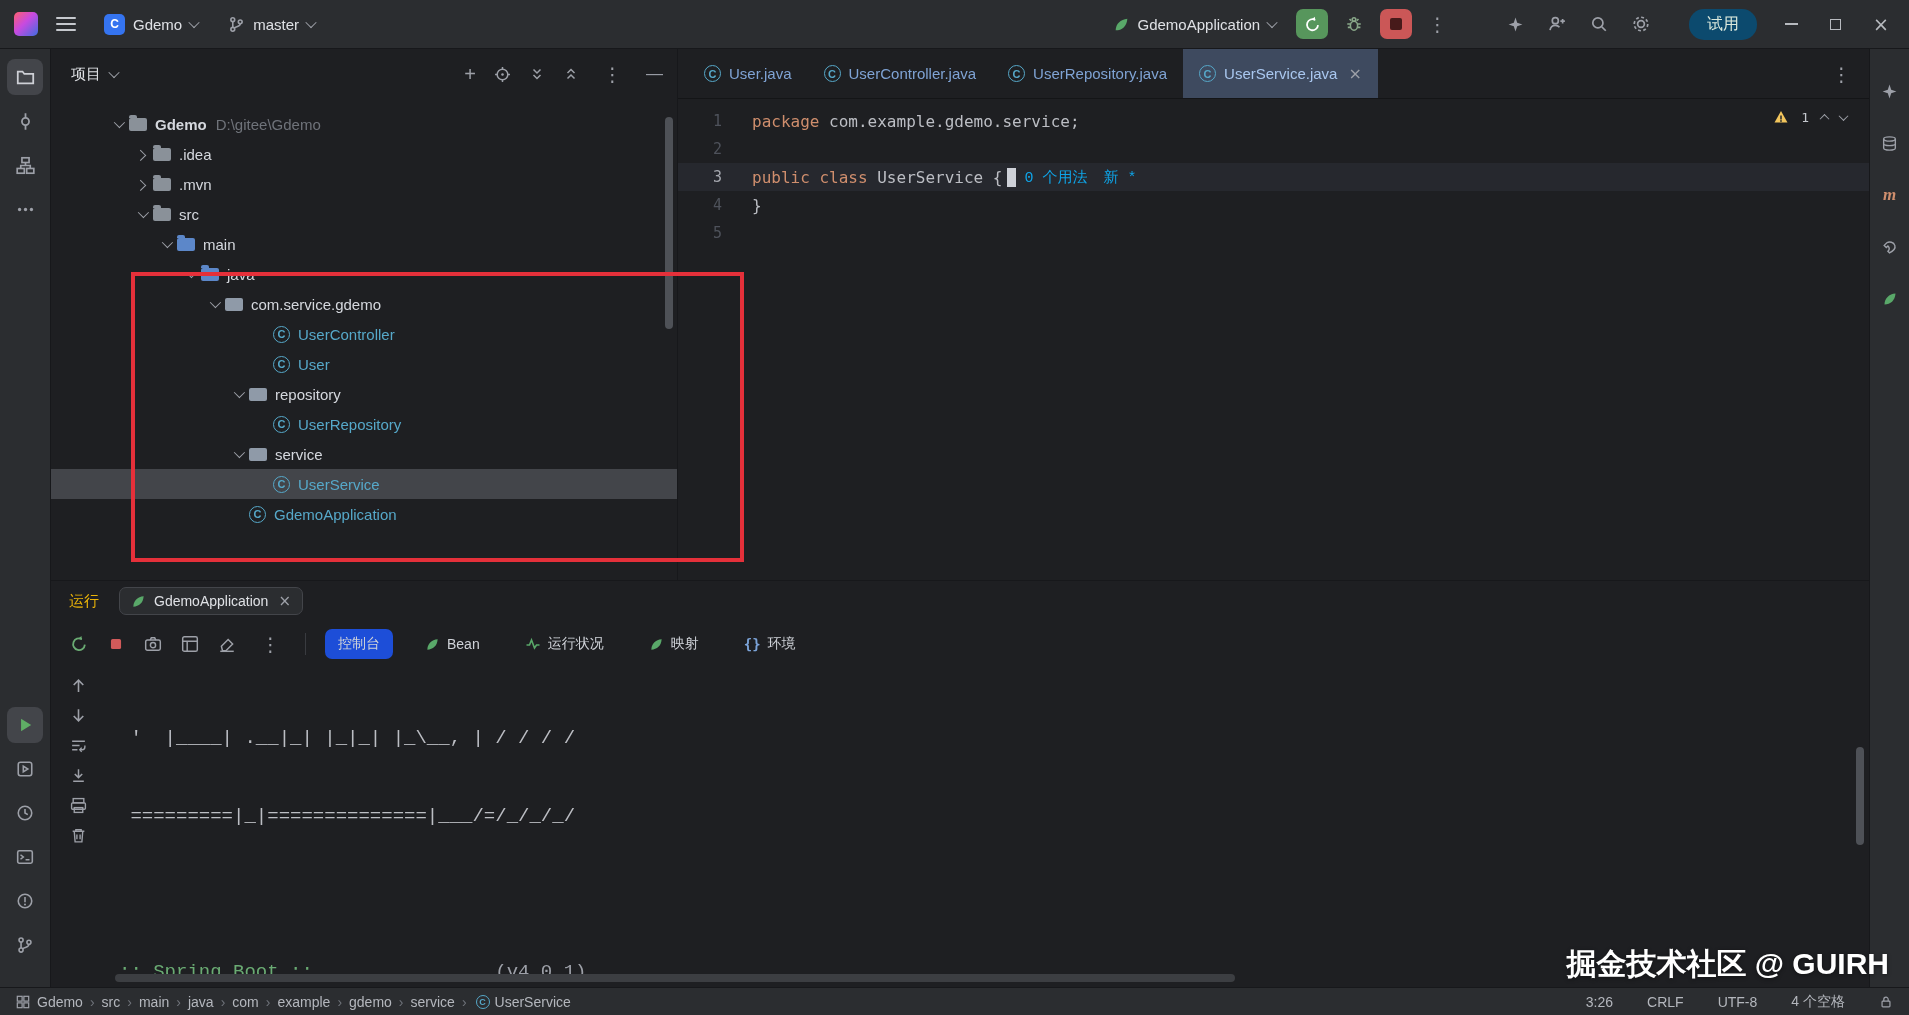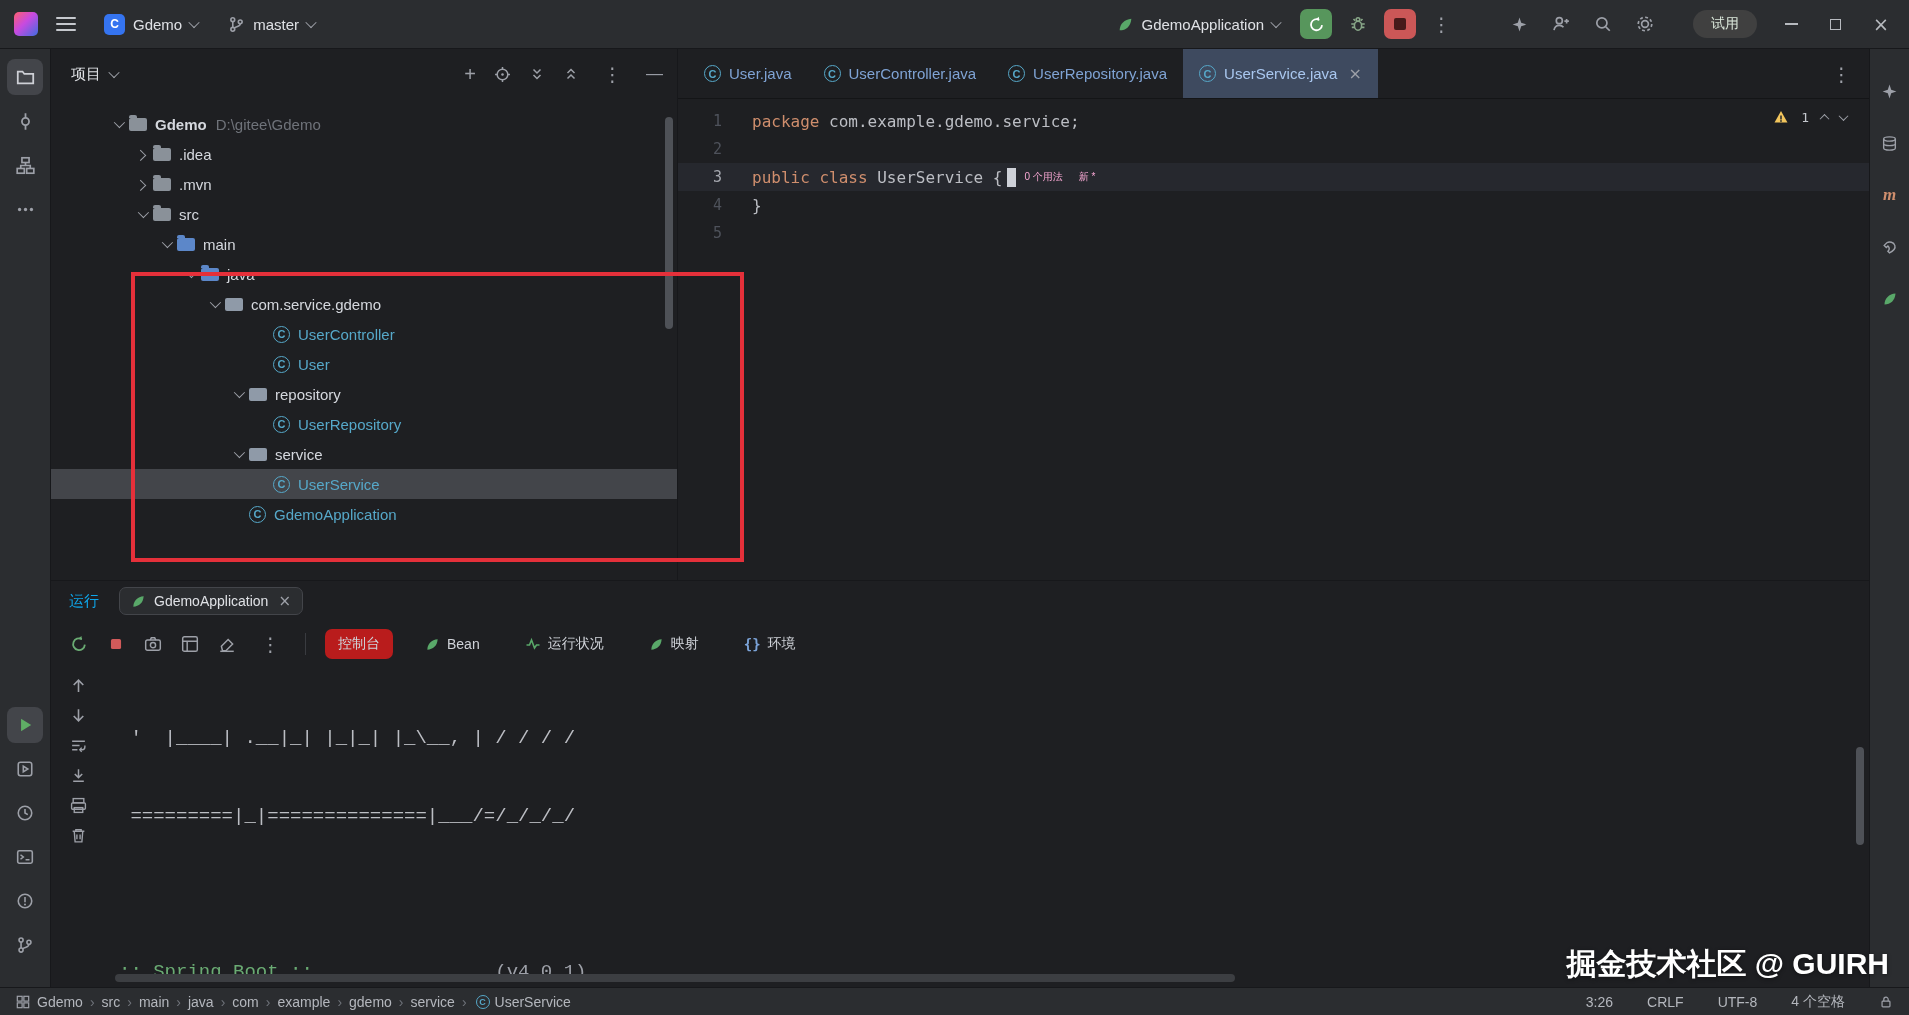--- a/index.html
+++ b/index.html
@@ -16,21 +16,21 @@
   .widget{display:flex;align-items:center;gap:8px;padding:5px 10px;border-radius:8px;font-size:15px;color:#dfe1e5}
   .gbadge{width:21px;height:21px;border-radius:5px;background:#3574F0;color:#fff;font-size:13px;font-weight:bold;
     display:flex;align-items:center;justify-content:center}
   .chev-d{width:8px;height:8px;border-right:1.6px solid #9da0a8;border-bottom:1.6px solid #9da0a8;transform:rotate(45deg) translate(-1px,-1px)}
   .spacer{flex:1}
   .tb-btn{width:32px;height:30px;border-radius:7px;display:flex;align-items:center;justify-content:center;flex:none}
   .tb-run{background:#57965c}
   .tb-stop{background:#cb5757}
   .stop-inner{width:12px;height:12px;border-radius:2px;background:#471a1a}
   .mored{color:#9da0a8;font-size:19px;font-family:"DejaVu Sans",sans-serif;padding:0 6px}
-  .trial{padding:5px 18px;border-radius:15px;background:#404040;color:#dce9dc;font-size:14px;margin:0 18px 0 22px}
+  .trial{padding:5px 18px;border-radius:15px;background:#0c4a6e;color:#dce9dc;font-size:16px;margin:0 18px 0 22px}
   .winbar{display:flex;align-items:center;gap:32px;margin-right:6px;color:#b7babf}
   .w-min{width:13px;height:2px;background:#b7babf}
   .w-max{width:11px;height:11px;border:1.6px solid #b7babf}
   .w-close{font-size:19px;line-height:1;font-family:"DejaVu Sans",sans-serif}
 
   
   .main{flex:1;display:flex;min-height:0}
   .lstrip{width:51px;background:#2b2d30;border-right:1px solid #17181b;display:flex;flex-direction:column;
     align-items:center;padding:10px 0 16px;flex:none}
   .lstrip .ic,.rstrip .ic{width:36px;height:36px;border-radius:8px;display:flex;align-items:center;justify-content:center;margin-bottom:8px;flex:none}
@@ -78,36 +78,36 @@
   .tabmore{margin-left:auto;align-self:center;margin-right:18px;color:#9da0a8;font-size:19px;font-family:"DejaVu Sans",sans-serif}
   .codearea{flex:1;position:relative;padding-top:8px;font-family:"DejaVu Sans Mono","Liberation Mono",monospace;font-size:16px}
   .cl{display:flex;height:28px;align-items:center}
   .cl .n{width:74px;flex:none;text-align:right;padding-right:30px;color:#4e525b;font-size:15px}
   .cl.cur{background:#26282e}
   .cl.cur .n{color:#a5a8af}
   .codetext{white-space:pre}
   .kw{color:#cf8e6d}
   .pl{color:#bcbec4}
   .caretblk{width:9px;height:19px;background:#ced1d8;margin:0 8px 0 5px;flex:none}
-  .inlay{font-family:Liberation Sans, sans-serif;font-size:10px;color:#f9a8d4;margin-right:16px}
+  .inlay{font-family:Liberation Mono, monospace;font-size:15px;color:#0ea5e9;margin-right:16px}
   .inspect{position:absolute;top:10px;right:22px;display:flex;align-items:center;gap:12px;color:#c4c7cd;font-size:13px}
   .mini-chev-u{width:7px;height:7px;border-right:1.5px solid #9da0a8;border-bottom:1.5px solid #9da0a8;transform:rotate(-135deg) translate(-1px,-1px)}
   .mini-chev-dn{width:7px;height:7px;border-right:1.5px solid #9da0a8;border-bottom:1.5px solid #9da0a8;transform:rotate(45deg) translate(-1px,-1px)}
 
   
   .runpanel{flex:1;display:flex;flex-direction:column;border-top:1px solid #17181b;min-height:0}
   .rhead{height:40px;display:flex;align-items:center;padding:0 18px;gap:20px;flex:none}
-  .rtitle{font-size:15px;color:#0ea5e9}
+  .rtitle{font-size:15px;color:#eab308}
   .rtab{display:flex;align-items:center;gap:8px;background:#2b2d30;border:1px solid #43454a;border-radius:7px;
     padding:4px 11px;font-size:14px;color:#dfe1e5}
   .rtab .x{color:#9da0a8;font-size:15px;margin-left:2px;font-family:"DejaVu Sans",sans-serif}
   .rtools{height:46px;display:flex;align-items:center;gap:19px;padding:0 19px;flex:none}
   .vsep{width:1px;height:22px;background:#393b40}
   .viewbtn{display:flex;align-items:center;gap:7px;padding:6px 13px;border-radius:7px;font-size:14px;color:#cfd2d8}
-  .viewbtn.sel{background:#b91c1c}
+  .viewbtn.sel{background:#1d4ed8}
   .braces{color:#7ba3d8;font-family:"DejaVu Sans Mono",monospace;font-size:14px;font-weight:bold}
   .consolewrap{flex:1;display:flex;min-height:0;position:relative}
   .cgutter{width:54px;flex:none;display:flex;flex-direction:column;align-items:center;padding-top:10px;gap:13px}
   .cbody{flex:1;overflow:hidden;padding:6px 0 0 14px;font-family:Liberation Mono, monospace;
     font-size:19px;line-height:26px;color:#bcbec4;white-space:pre}
   .cline{height:26px}
   .c-def{color:#bcbec4}
   .c-green{color:#6aab73}
   .c-dim{color:#9da0a8}
   .ver{margin-left:16ch}

